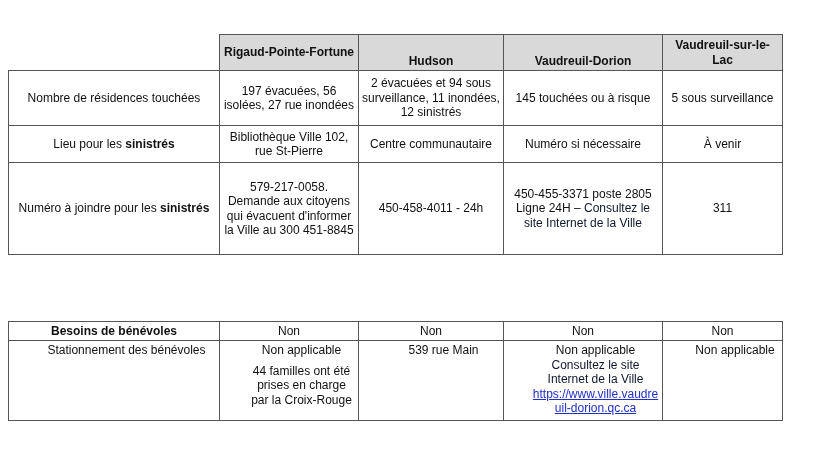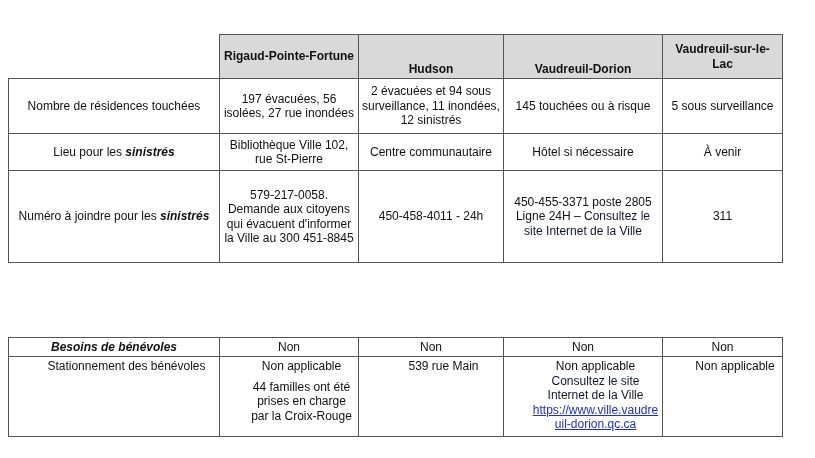--- a/index.html
+++ b/index.html
@@ -1,63 +1,63 @@
 <!DOCTYPE html>
 <html><head>
 <meta charset="utf-8">
 <style>
   html, body { margin: 0; padding: 0; background: #ffffff; }
   body { width: 815px; height: 458px; position: relative; overflow: hidden;
          font-family: "Liberation Sans", sans-serif; color: #111; font-size: 12px; }
   table { border-collapse: collapse; position: absolute; table-layout: fixed; }
   td, th { border: 1px solid #555; padding: 0 3px; line-height: 14.5px; vertical-align: middle; }
   #t1 { left: 8px; top: 34px; }
-  #t2 { left: 8px; top: 337px; }
+  #t2 { left: 8px; top: 321px; }
   .hdr { background: #d9d9d9; font-weight: bold; text-align: center; }
   .blank { border: none; border-bottom: 1px solid #555; background: transparent; }
   .lbl { text-align: center; }
   .c { text-align: center; }
   .red { color: #0f172a; }
   .link { color: #1f2fc9; text-decoration: underline; }
-  .b { font-weight: bold; font-style: italic; }
+  .b { font-weight: bold; }
   .indent { padding-left: 16px; }
   .top { vertical-align: top; padding-left: 28px; }
   .gap { display: block; height: 6px; }
 </style>
 </head>
 <body>
 
 <table id="t1">
   <colgroup>
     <col style="width:211px">
       <col style="width:139px">
       <col style="width:145px">
       <col style="width:159px">
       <col style="width:120px">
   </colgroup>
   <tbody>
-      <tr style="height:44px">
+      <tr style="height:36px">
     <td class="blank"></td>
     <td class="hdr">Rigaud-Pointe-Fortune</td>
     <td class="hdr" style="vertical-align:bottom;padding-bottom:2px">Hudson</td>
     <td class="hdr" style="vertical-align:bottom;padding-bottom:2px">Vaudreuil-Dorion</td>
     <td class="hdr">Vaudreuil-sur-le-Lac</td>
   </tr>
   <tr style="height:55px">
     <td class="lbl">Nombre de résidences touchées</td>
     <td class="c">197 évacuées, 56 isolées, 27 rue inondées</td>
     <td class="c">2 évacuées et 94 sous surveillance, 11 inondées, 12 sinistrés</td>
     <td class="c">145 touchées ou à risque</td>
     <td class="c">5 sous surveillance</td>
   </tr>
   <tr style="height:37px">
     <td class="lbl"><span>Lieu pour les </span><span class="b">sinistrés</span></td>
     <td class="c">Bibliothèque Ville 102, rue St-Pierre</td>
     <td class="c">Centre communautaire</td>
-    <td class="c">Hôtel si nécessaire</td>
+    <td class="c">Numéro si nécessaire</td>
     <td class="c">À venir</td>
   </tr>
   <tr style="height:92px">
     <td class="lbl"><span>Numéro à joindre pour les </span><span class="b">sinistrés</span></td>
     <td class="c">579-217-0058. Demande aux citoyens qui évacuent d'informer la Ville au 300 451-8845</td>
     <td class="c">450-458-4011 - 24h</td>
     <td class="c">
       <span>450-455-3371 poste 2805</span><br>
       <span>Ligne 24H – </span><span class="red">Consultez le site Internet de la Ville</span>
     </td>

